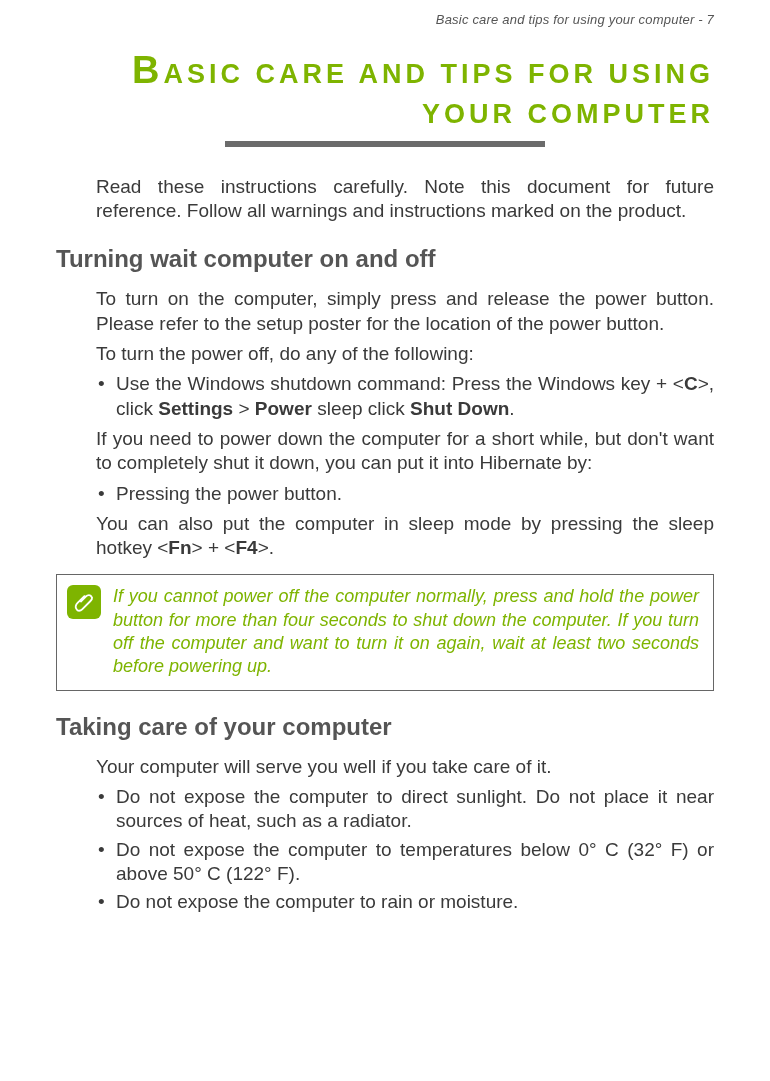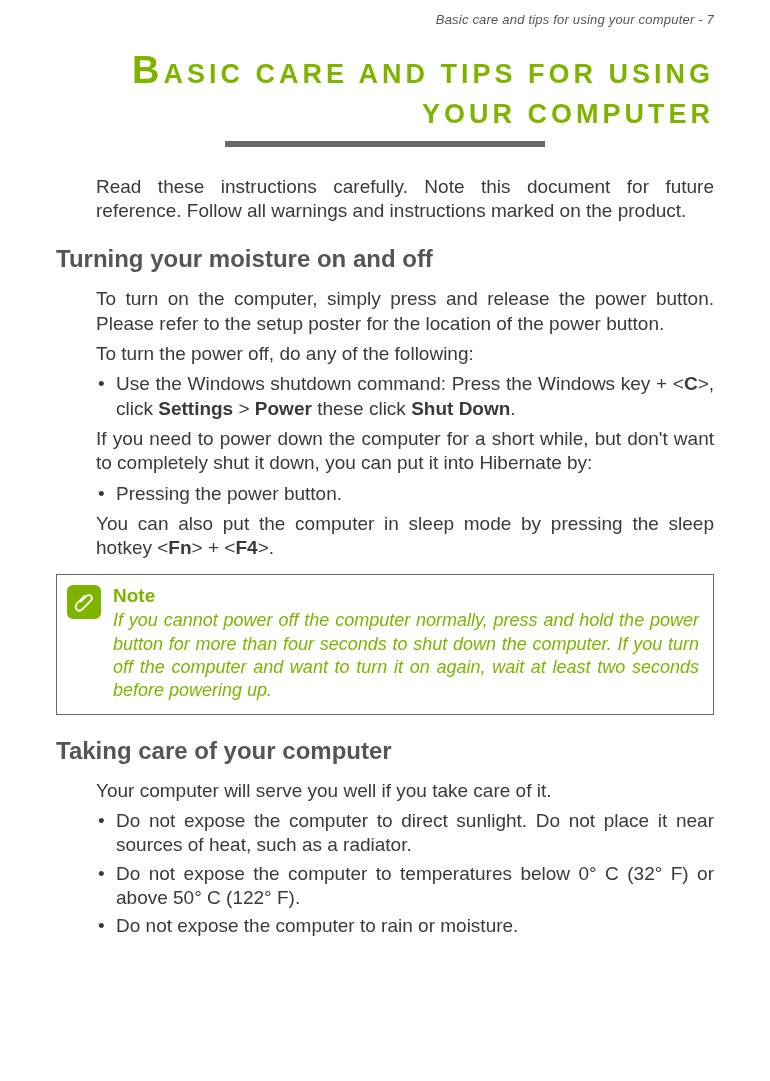--- a/index.html
+++ b/index.html
@@ -33,49 +33,48 @@
 
   <h1 class="chapter-title">
     <span class="dropcap">B</span><span>ASIC CARE AND TIPS FOR USING YOUR COMPUTER</span>
   </h1>
   <div class="title-rule"></div>
 
   <div class="body-block">
     <p class="body" style="text-align:justify;">Read these instructions carefully. Note this document for future reference. Follow all warnings and instructions marked on the product.</p>
   </div>
 
-  <h2 class="section">Turning your moisture on and off</h2>
+  <h2 class="section">Turning wait computer on and off</h2>
 
   <div class="body-block">
     <p class="body">To turn on the computer, simply press and release the power button. Please refer to the setup poster for the location of the power button.</p>
     <p class="body sp">To turn the power off, do any of the following:</p>
 
     <ul class="bullets">
       <li>
-        <span>Use the Windows shutdown command: Press the Windows key + &lt;</span><span class="bold">C</span><span>&gt;, click </span><span class="bold">Settings</span><span> &gt; </span><span class="bold">Power</span><span> these click </span><span class="bold">Shut Down</span><span>.</span>
+        <span>Use the Windows shutdown command: Press the Windows key + &lt;</span><span class="bold">C</span><span>&gt;, click </span><span class="bold">Settings</span><span> &gt; </span><span class="bold">Power</span><span> sleep click </span><span class="bold">Shut Down</span><span>.</span>
       </li>
     </ul>
 
     <p class="body sp">If you need to power down the computer for a short while, but don't want to completely shut it down, you can put it into Hibernate by:</p>
 
     <ul class="bullets">
       <li>Pressing the power button.</li>
     </ul>
 
     <p class="body sp">
       <span>You can also put the computer in sleep mode by pressing the sleep hotkey &lt;</span><span class="bold">Fn</span><span>&gt; + &lt;</span><span class="bold">F4</span><span>&gt;.</span>
     </p>
 
     <div class="note-box">
       <div class="note-icon">
         <svg viewBox="0 0 24 24">
           <path d="M8 12 L14 6 C16 4 19 4 20 6 C22 8 20 10 18 12 L10 20 C8 22 5 22 4 20 C2 18 3 15 5 13 L13 5"></path>
         </svg>
       </div>
-      <div class="note-title">Note</div>
       <div class="note-body">If you cannot power off the computer normally, press and hold the power button for more than four seconds to shut down the computer. If you turn off the computer and want to turn it on again, wait at least two seconds before powering up.</div>
     </div>
   </div>
 
   <h2 class="section">Taking care of your computer</h2>
 
   <div class="body-block">
     <p class="body">Your computer will serve you well if you take care of it.</p>
     <ul class="bullets">
       <li>Do not expose the computer to direct sunlight. Do not place it near sources of heat, such as a radiator.</li>

